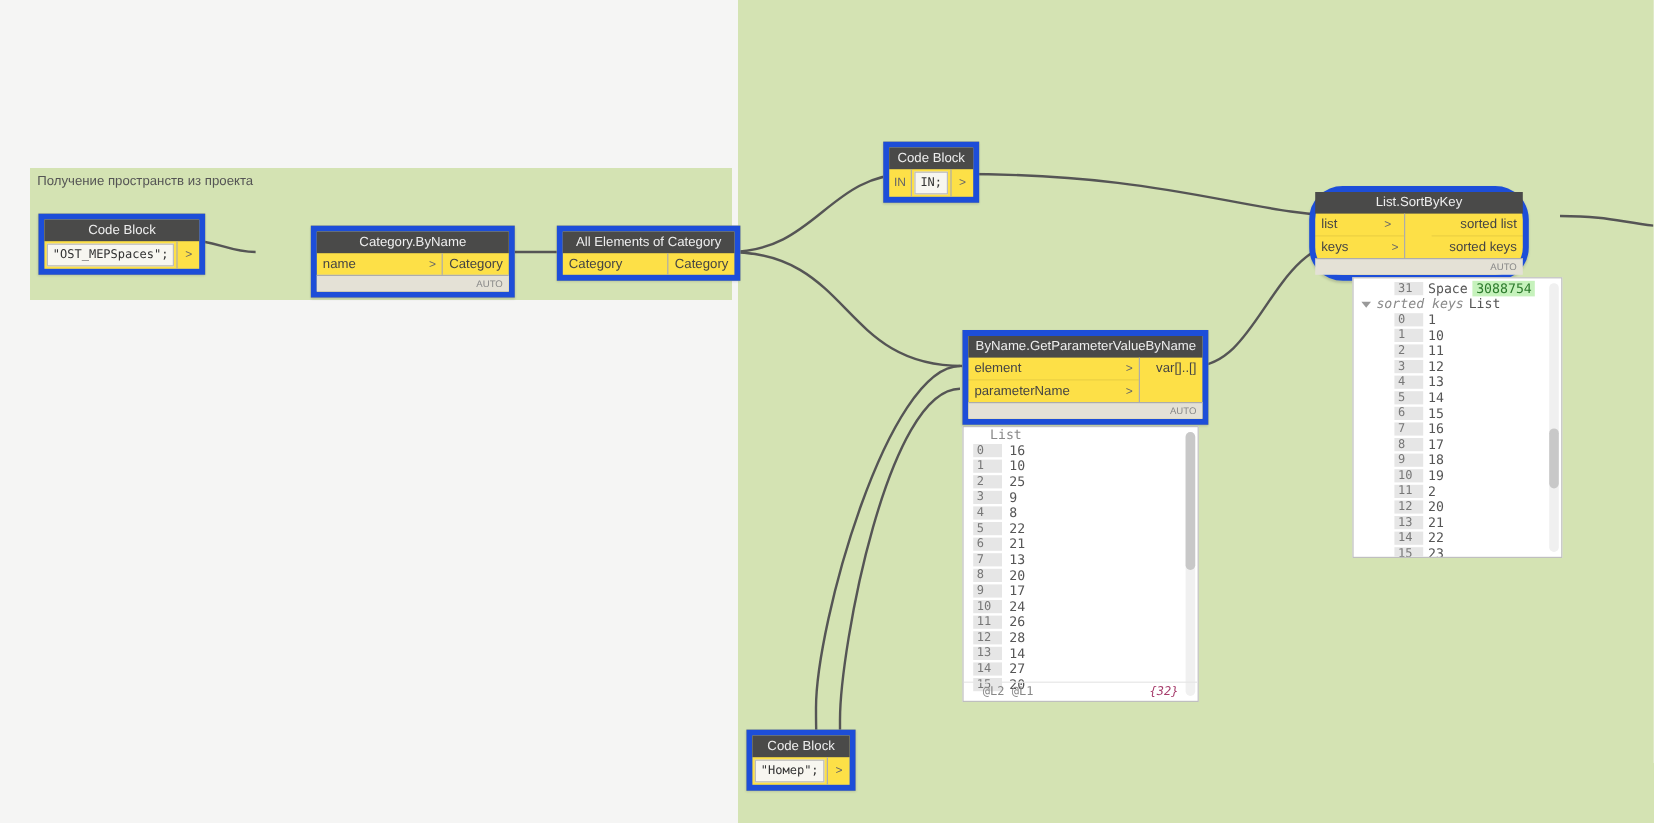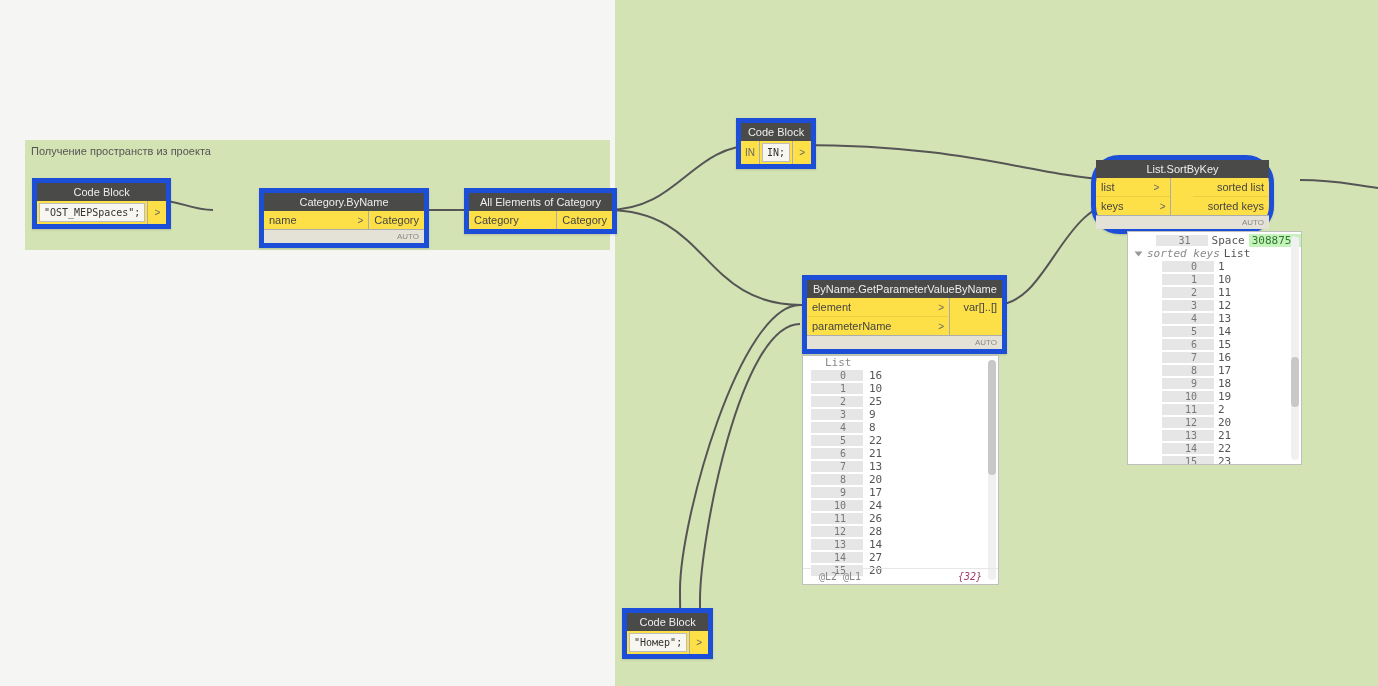--- a/index.html
+++ b/index.html
@@ -22,21 +22,21 @@
   .footer{height:13px;background:#e4e1d6;border-top:1px solid #acacac;text-align:right;font-size:8px;color:#888;padding-right:5px;line-height:13px;}
   .cb-body{display:flex;align-items:stretch;}
   .cb-input{background:#f7f6f0;border:1px solid #bcbcbc;font-family:Consolas,Menlo,monospace;font-size:10px;padding:1px 4px;color:#333;margin:2px;line-height:15px;}
   .cb-io{width:18px;display:flex;align-items:center;justify-content:center;font-size:10px;color:#666;border-left:1px solid #acacac;}
   .cb-io.left{border-left:none;border-right:1px solid #acacac;}
 
   .preview{position:absolute;background:#fff;border:1px solid #bfbfbf;font-family:Consolas,Menlo,monospace;font-size:11px;color:#555;overflow:hidden;}
   .preview .scroll{position:absolute;right:2px;top:4px;bottom:4px;width:8px;background:#f0f0f0;border-radius:4px;}
   .preview .thumb{position:absolute;right:2px;width:8px;background:#c8c8c8;border-radius:4px;}
   .preview .line{display:flex;align-items:center;height:13px;padding-left:8px;gap:6px;}
-  .preview .idx{display:inline-block;min-width:18px;background:#e6e6e6;color:#777;text-align:right;padding:0 17px;font-size:10px;}
+  .preview .idx{display:inline-block;min-width:18px;background:#e6e6e6;color:#777;padding:0 3px;font-size:10px;}
   .preview .hdr{padding-left:22px;color:#8a8a8a;}
   .preview .ftr{position:absolute;left:0;right:0;bottom:0;height:15px;border-top:1px solid #e6e6e6;font-size:10px;color:#888;display:flex;justify-content:space-between;padding:0 16px;align-items:center;}
   .preview .ftr .cnt{font-style:italic;color:#a63c6b;}
 
   .tree-line{display:flex;align-items:center;height:13px;gap:4px;}
   .caret{display:inline-block;width:0;height:0;border-top:4px solid transparent;border-bottom:4px solid transparent;border-left:5px solid #999;transform:rotate(90deg);margin-right:2px;}
   .it{font-style:italic;color:#8a8a8a;}
   .hl{background:#c6f2bc;color:#2c7a2c;padding:0 3px;}
   .pad{display:inline-block;}
 </style>

